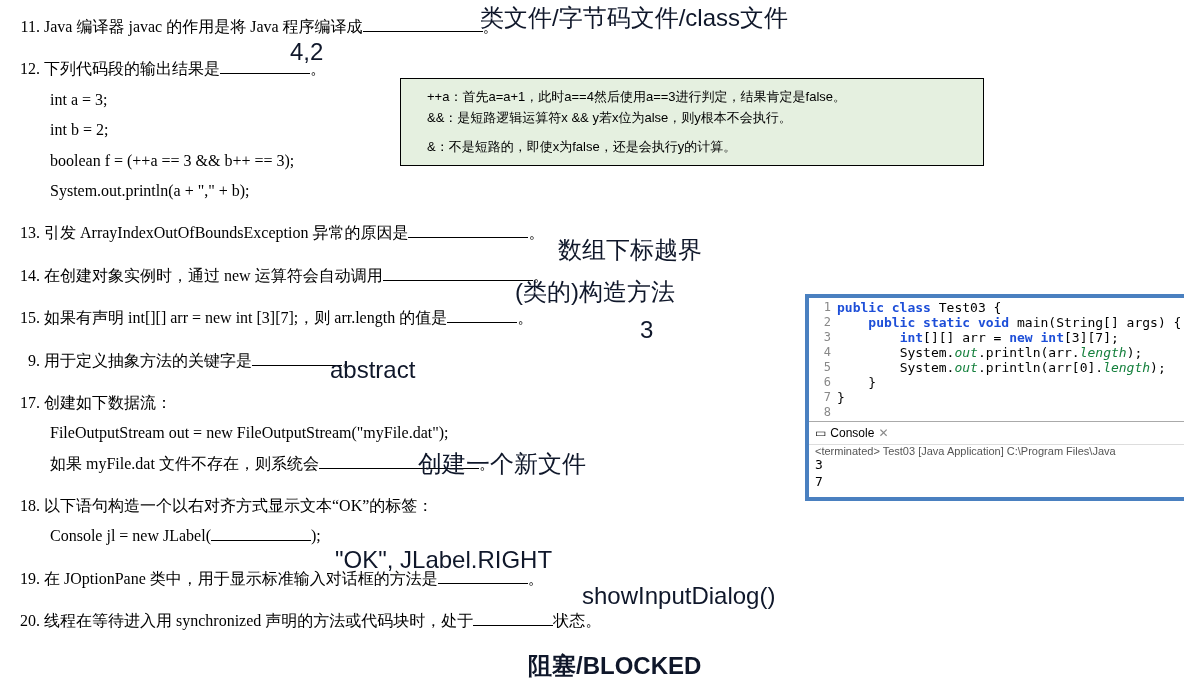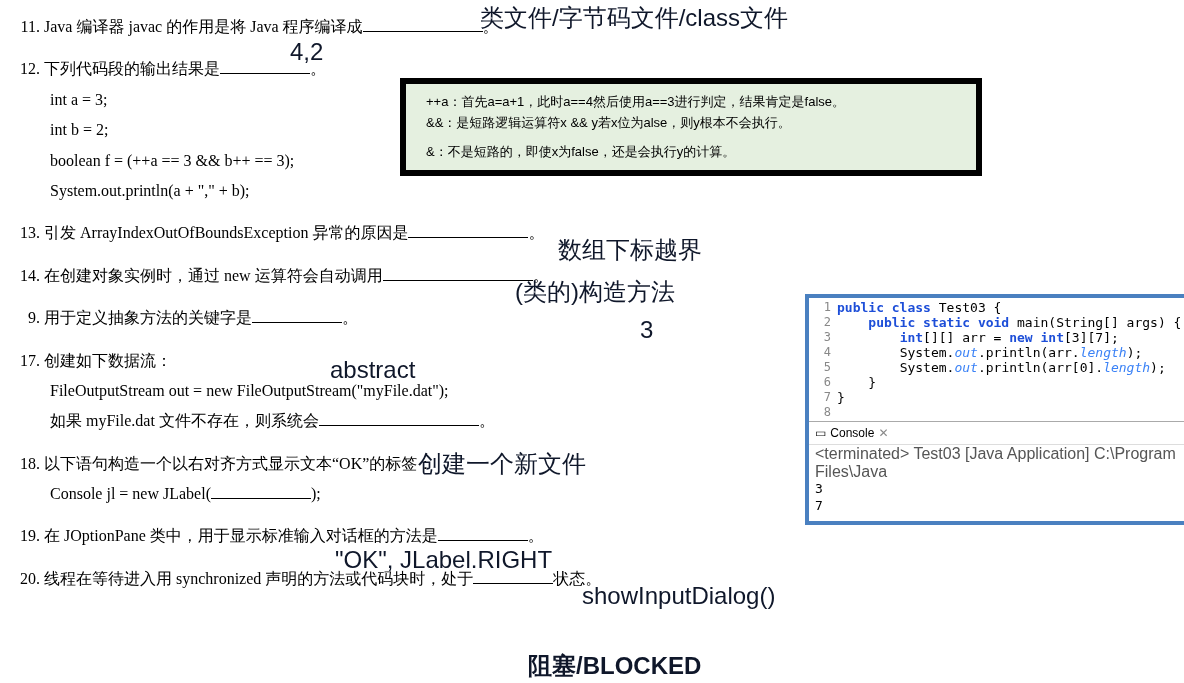--- a/index.html
+++ b/index.html
@@ -46,22 +46,22 @@
     font-family: "Microsoft YaHei", sans-serif;
     font-size: 24px;
     white-space: nowrap;
   }
   .note-box {
     position: absolute;
     left: 400px;
     top: 78px;
     width: 530px;
     background: #e5f0e0;
-    border: 6px solid #000000;
-    padding: 8px 20px;
+    border: 1px solid #000000;
+    padding: 8px 26px;
     font-family: "Microsoft YaHei", sans-serif;
     font-size: 13px;
     line-height: 1.6;
   }
   .ide {
     position: absolute;
     left: 805px;
     top: 294px;
     width: 375px;
     border: 4px solid #4a80c0;
@@ -81,35 +81,35 @@
     text-align: right;
     color: #888;
     padding-right: 6px;
     font-size: 12px;
     user-select: none;
   }
   .ide-src {
     white-space: pre;
   }
   .kw { color: #1d4ed8; font-weight: bold; }
-  .it { font-style: italic; color: #3b82f6; text-align: right; }
+  .it { font-style: italic; color: #15803d; text-align: right; }
   .console-head {
     border-top: 1px solid #aaa;
     padding: 4px 6px;
     font-family: "Segoe UI", sans-serif;
     font-size: 12px;
     display:flex;
     align-items:center;
     gap:4px;
   }
   .console-head .x { color:#888; cursor:pointer;}
   .console-status {
     padding: 0 6px;
     font-family: "Segoe UI", sans-serif;
-    font-size: 16px;
+    font-size: 11px;
     color: #555;
     border-top:1px solid #ddd;
   }
   .console-out {
     padding: 0 6px 6px 6px;
     font-family: Consolas, monospace;
     font-size: 13px;
     line-height: 1.3;
   }
   .qindent { margin-left: 40px; line-height:1.9;}
@@ -136,20 +136,24 @@
   <div class="qrow">
     <span class="qnum">13.</span>
     <span class="qtext">引发 ArrayIndexOutOfBoundsException 异常的原因是</span><span class="blank" style="min-width:120px"></span><span>。</span>
   </div>
 
   <div class="qrow">
     <span class="qnum">14.</span>
     <span class="qtext">在创建对象实例时，通过 new 运算符会自动调用</span><span class="blank" style="min-width:150px"></span><span>。</span>
   </div>
 
+  <div class="qrow">
+    <span class="qnum">15.</span>
+    <span class="qtext">如果有声明 int[][] arr = new int [3][7];，则 arr.length 的值是</span><span class="blank" style="min-width:70px"></span><span>。</span>
+  </div>
 
   <div class="qrow">
     <span class="qnum">9.</span>
     <span class="qtext">用于定义抽象方法的关键字是</span><span class="blank" style="min-width:90px"></span><span>。</span>
   </div>
 
   <div class="qrow">
     <span class="qnum">17.</span>
     <span class="qtext">创建如下数据流：</span>
   </div>

